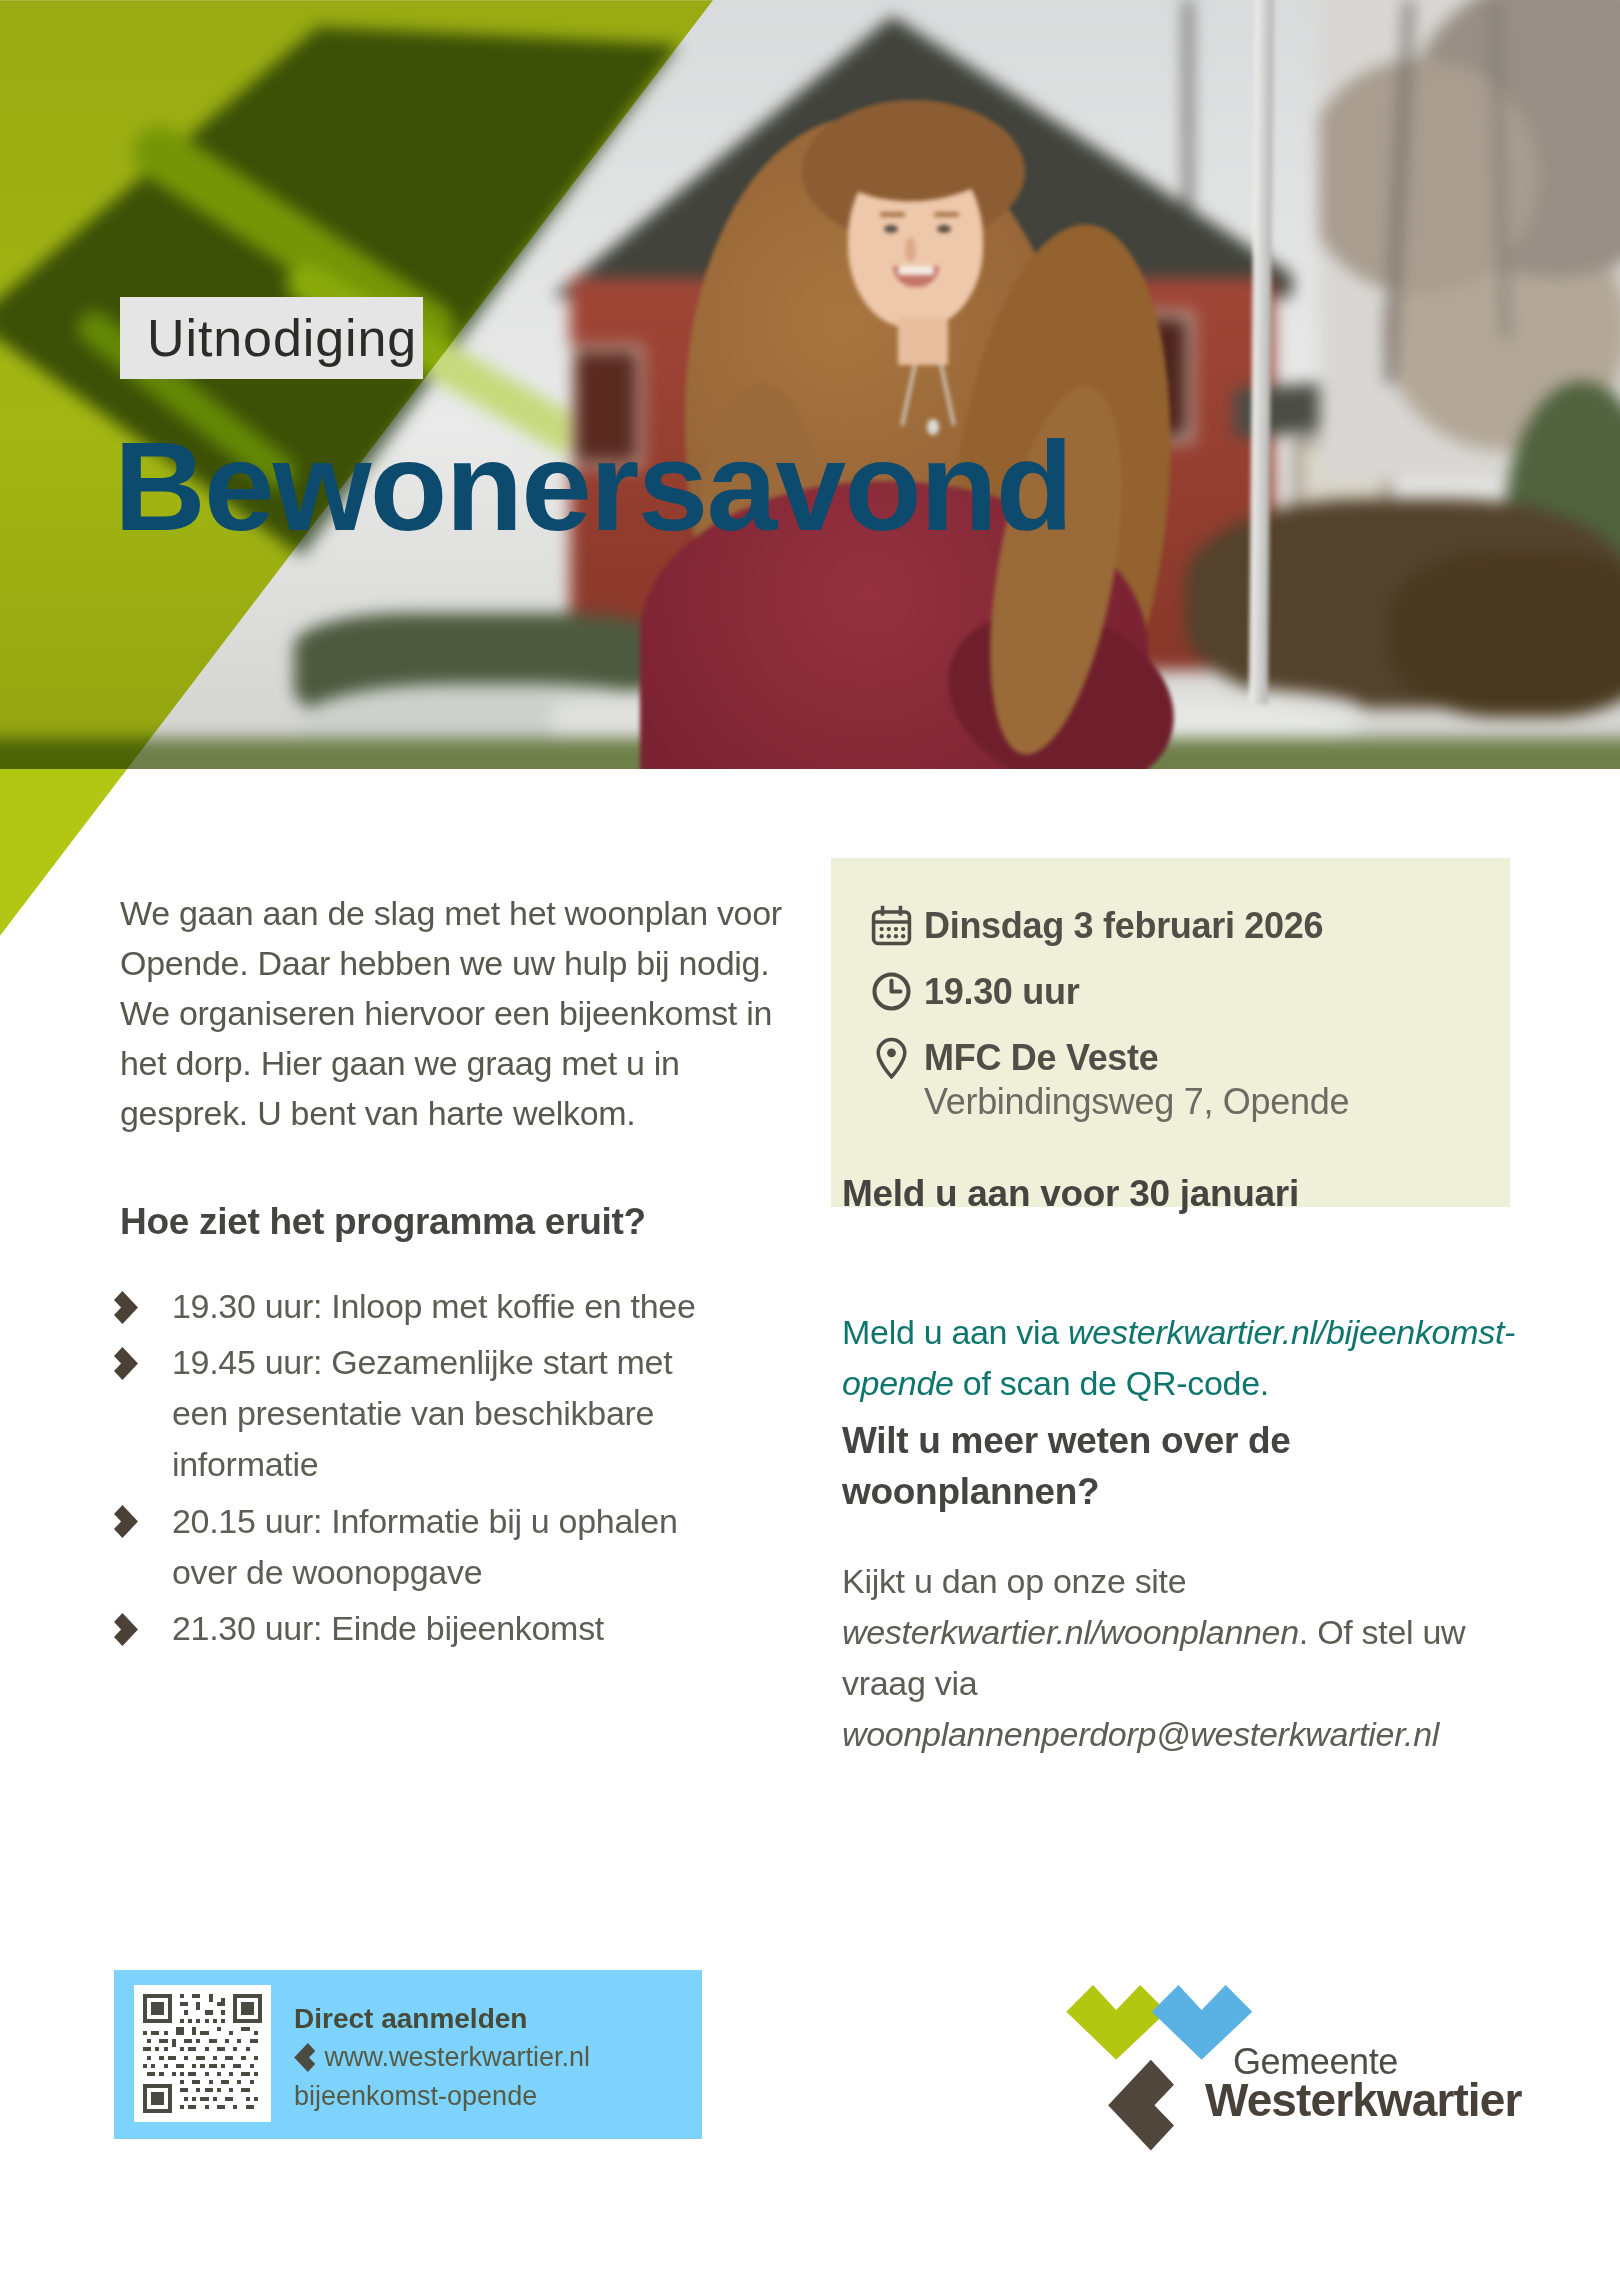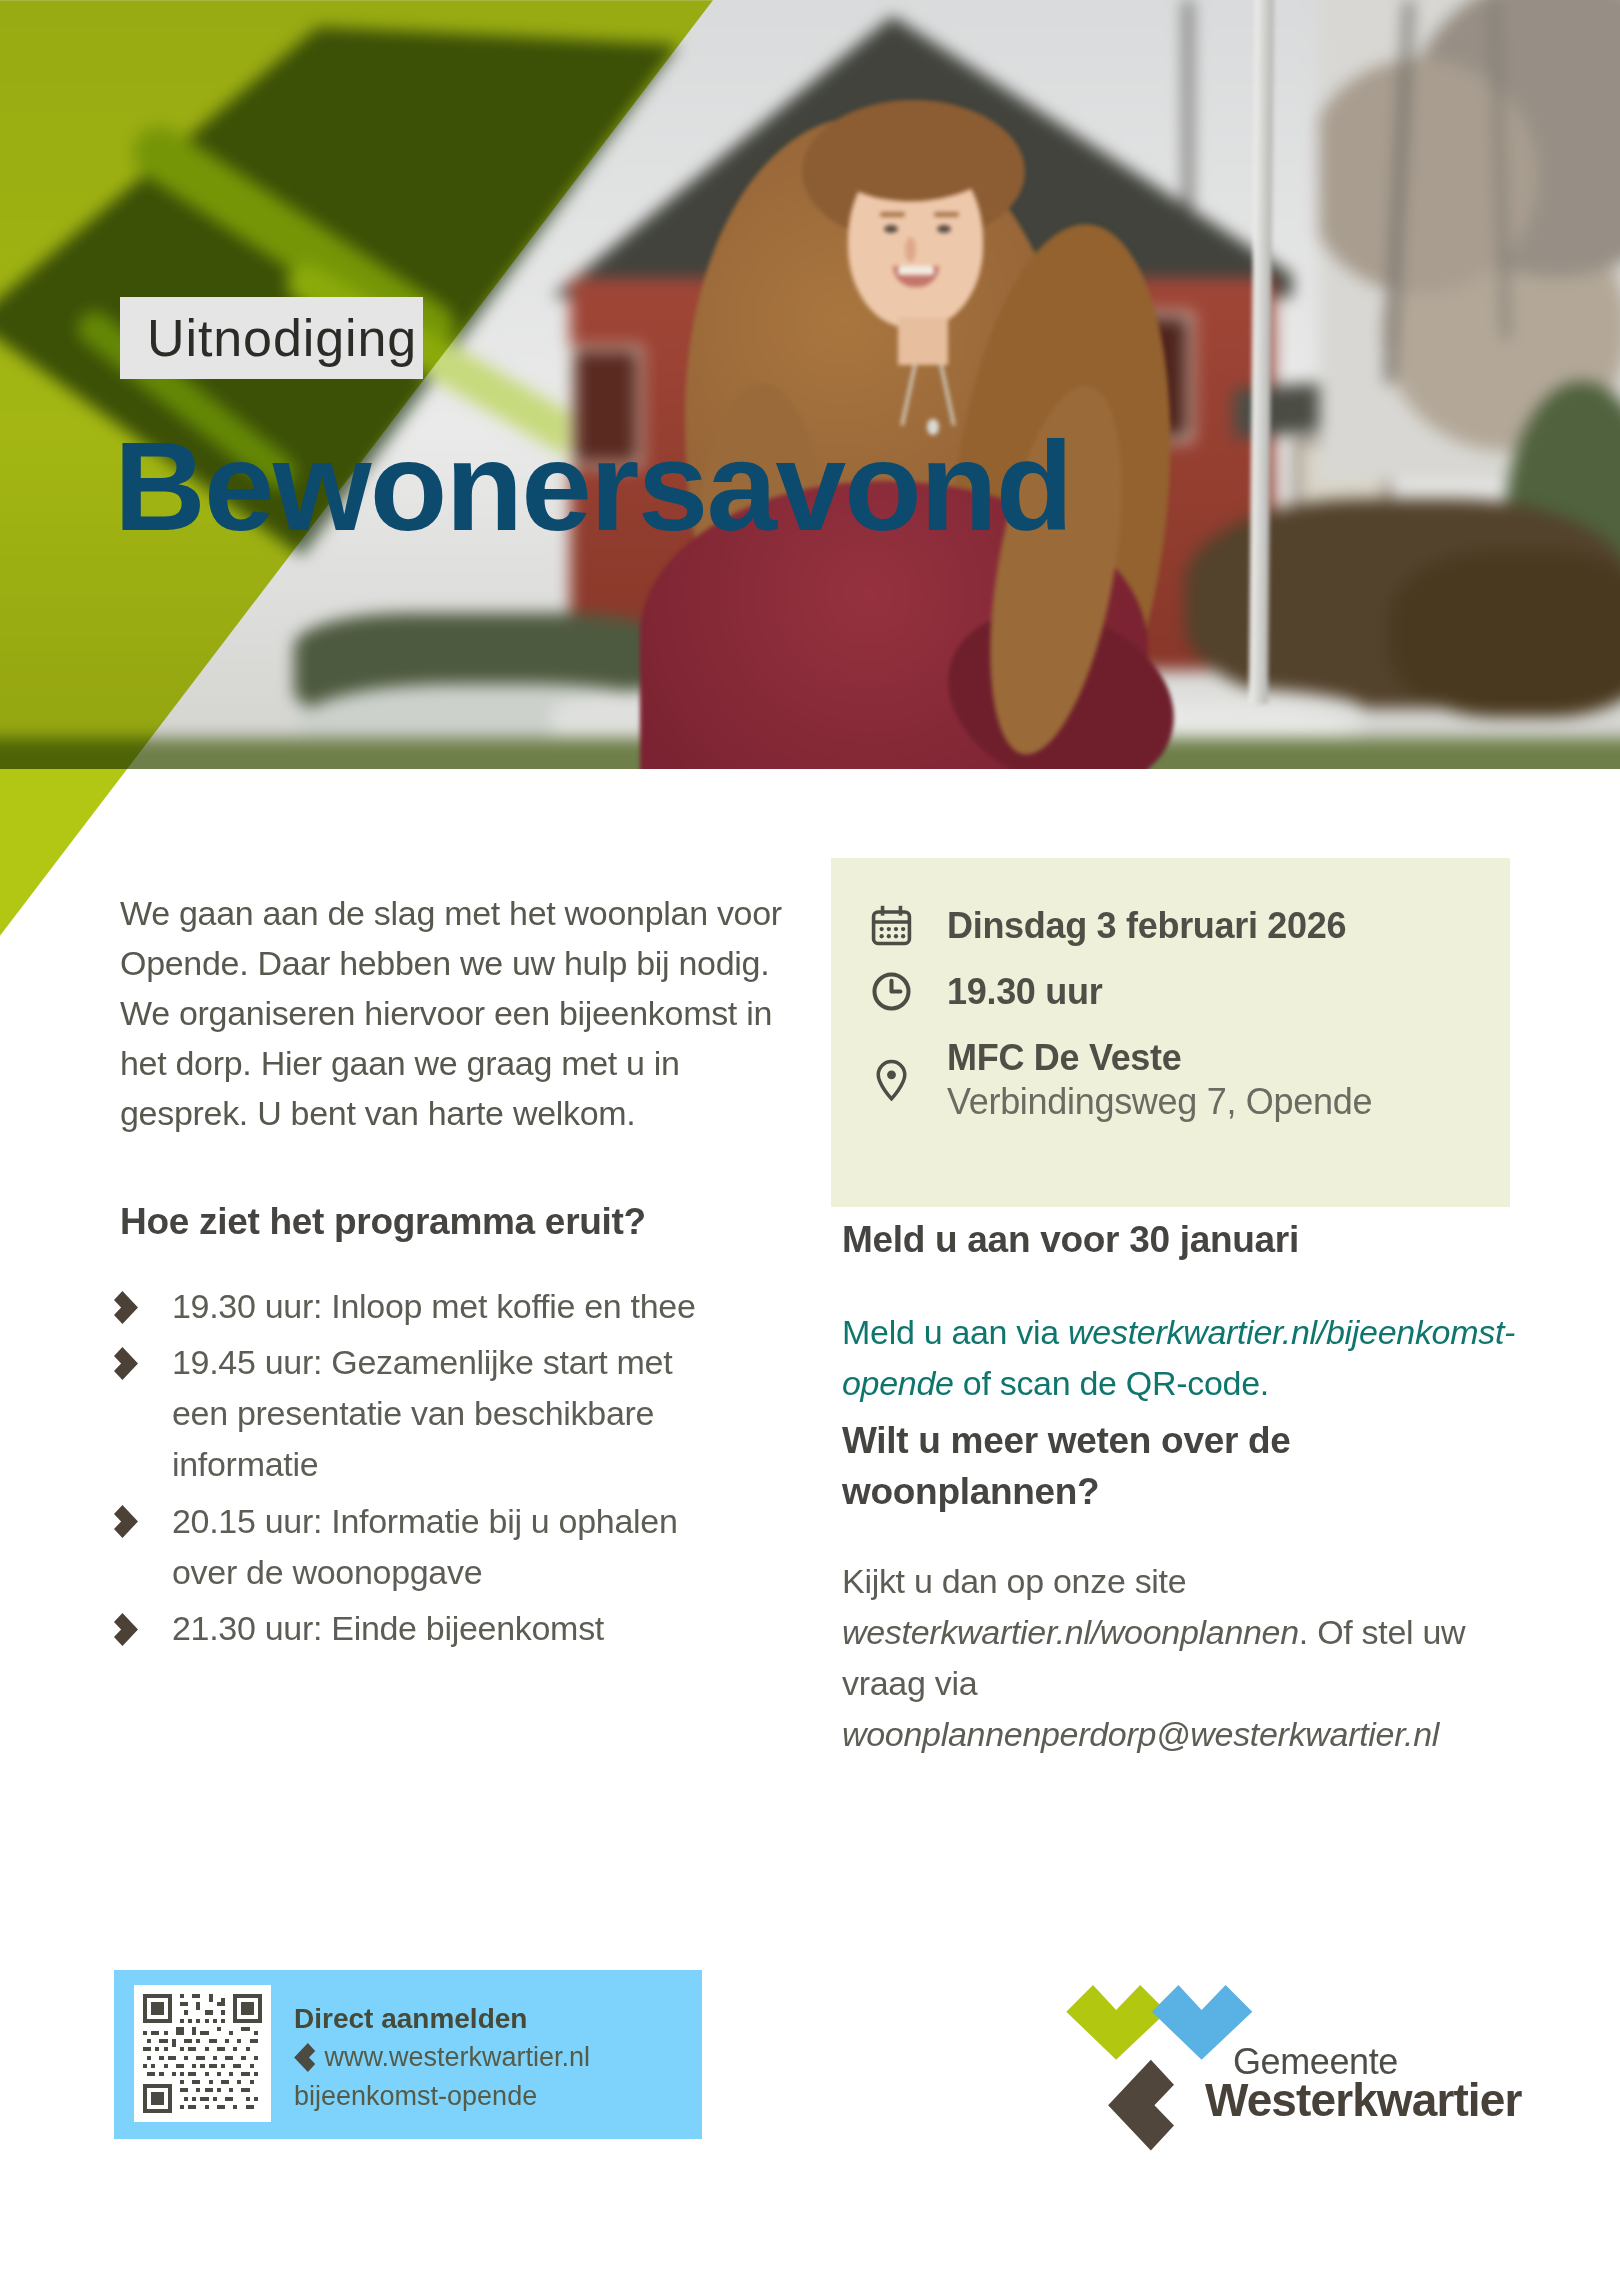--- a/index.html
+++ b/index.html
@@ -84,27 +84,27 @@
   .h2{font-size:37px;font-weight:700;color:#454440;letter-spacing:-0.3px;}
   .prog-h{position:absolute;left:120px;top:1201px;}
   .prog-list{position:absolute;left:114px;top:1281px;width:624px;margin:0;padding:0;list-style:none;}
   .prog-list li{display:flex;gap:34px;margin-bottom:5.3px;}
   .prog-list .blt{flex:0 0 auto;margin-top:9.8px;}
   .prog-list span{font-size:34px;line-height:51px;color:#5e5d55;letter-spacing:-0.3px;max-width:561px;}
 
   
   .infobox{position:absolute;left:831px;top:858px;width:679px;height:349px;background:#eef0da;box-sizing:border-box;
            padding:46px 36px 0 37px;}
-  .inforow{display:flex;gap:33px;margin-bottom:23px;align-items:center;}
+  .inforow{display:flex;gap:10px;margin-bottom:23px;}
   .inforow .ic{flex:0 0 46px;display:flex;justify-content:center;}
   .inforow .tx{font-size:36px;font-weight:600;color:#504f47;line-height:43px;letter-spacing:-0.3px;}
   .inforow .sub{font-size:36px;font-weight:400;color:#6c6b62;line-height:46px;letter-spacing:-0.3px;}
 
   
-  .signup-h{position:absolute;left:842px;top:1219px;}
+  .signup-h{position:absolute;left:842px;top:1173px;}
   .signup-b{position:absolute;left:842px;top:1273px;width:688px;
             font-size:34px;line-height:51px;color:#0f766e;letter-spacing:-0.3px;}
   .more-h{position:absolute;left:842px;top:1415px;width:570px;line-height:51px;}
   .more-b{position:absolute;left:842px;top:1522px;width:691px;
           font-size:34px;line-height:51px;color:#5e5d55;letter-spacing:-0.3px;}
   .it{font-style:italic;}
 
   
   .qrbox{position:absolute;left:114px;top:1970px;width:588px;height:169px;background:#7dd3fc;}
   .qrcard{position:absolute;left:19.6px;top:15px;width:137px;height:137px;background:#ffffff;}

